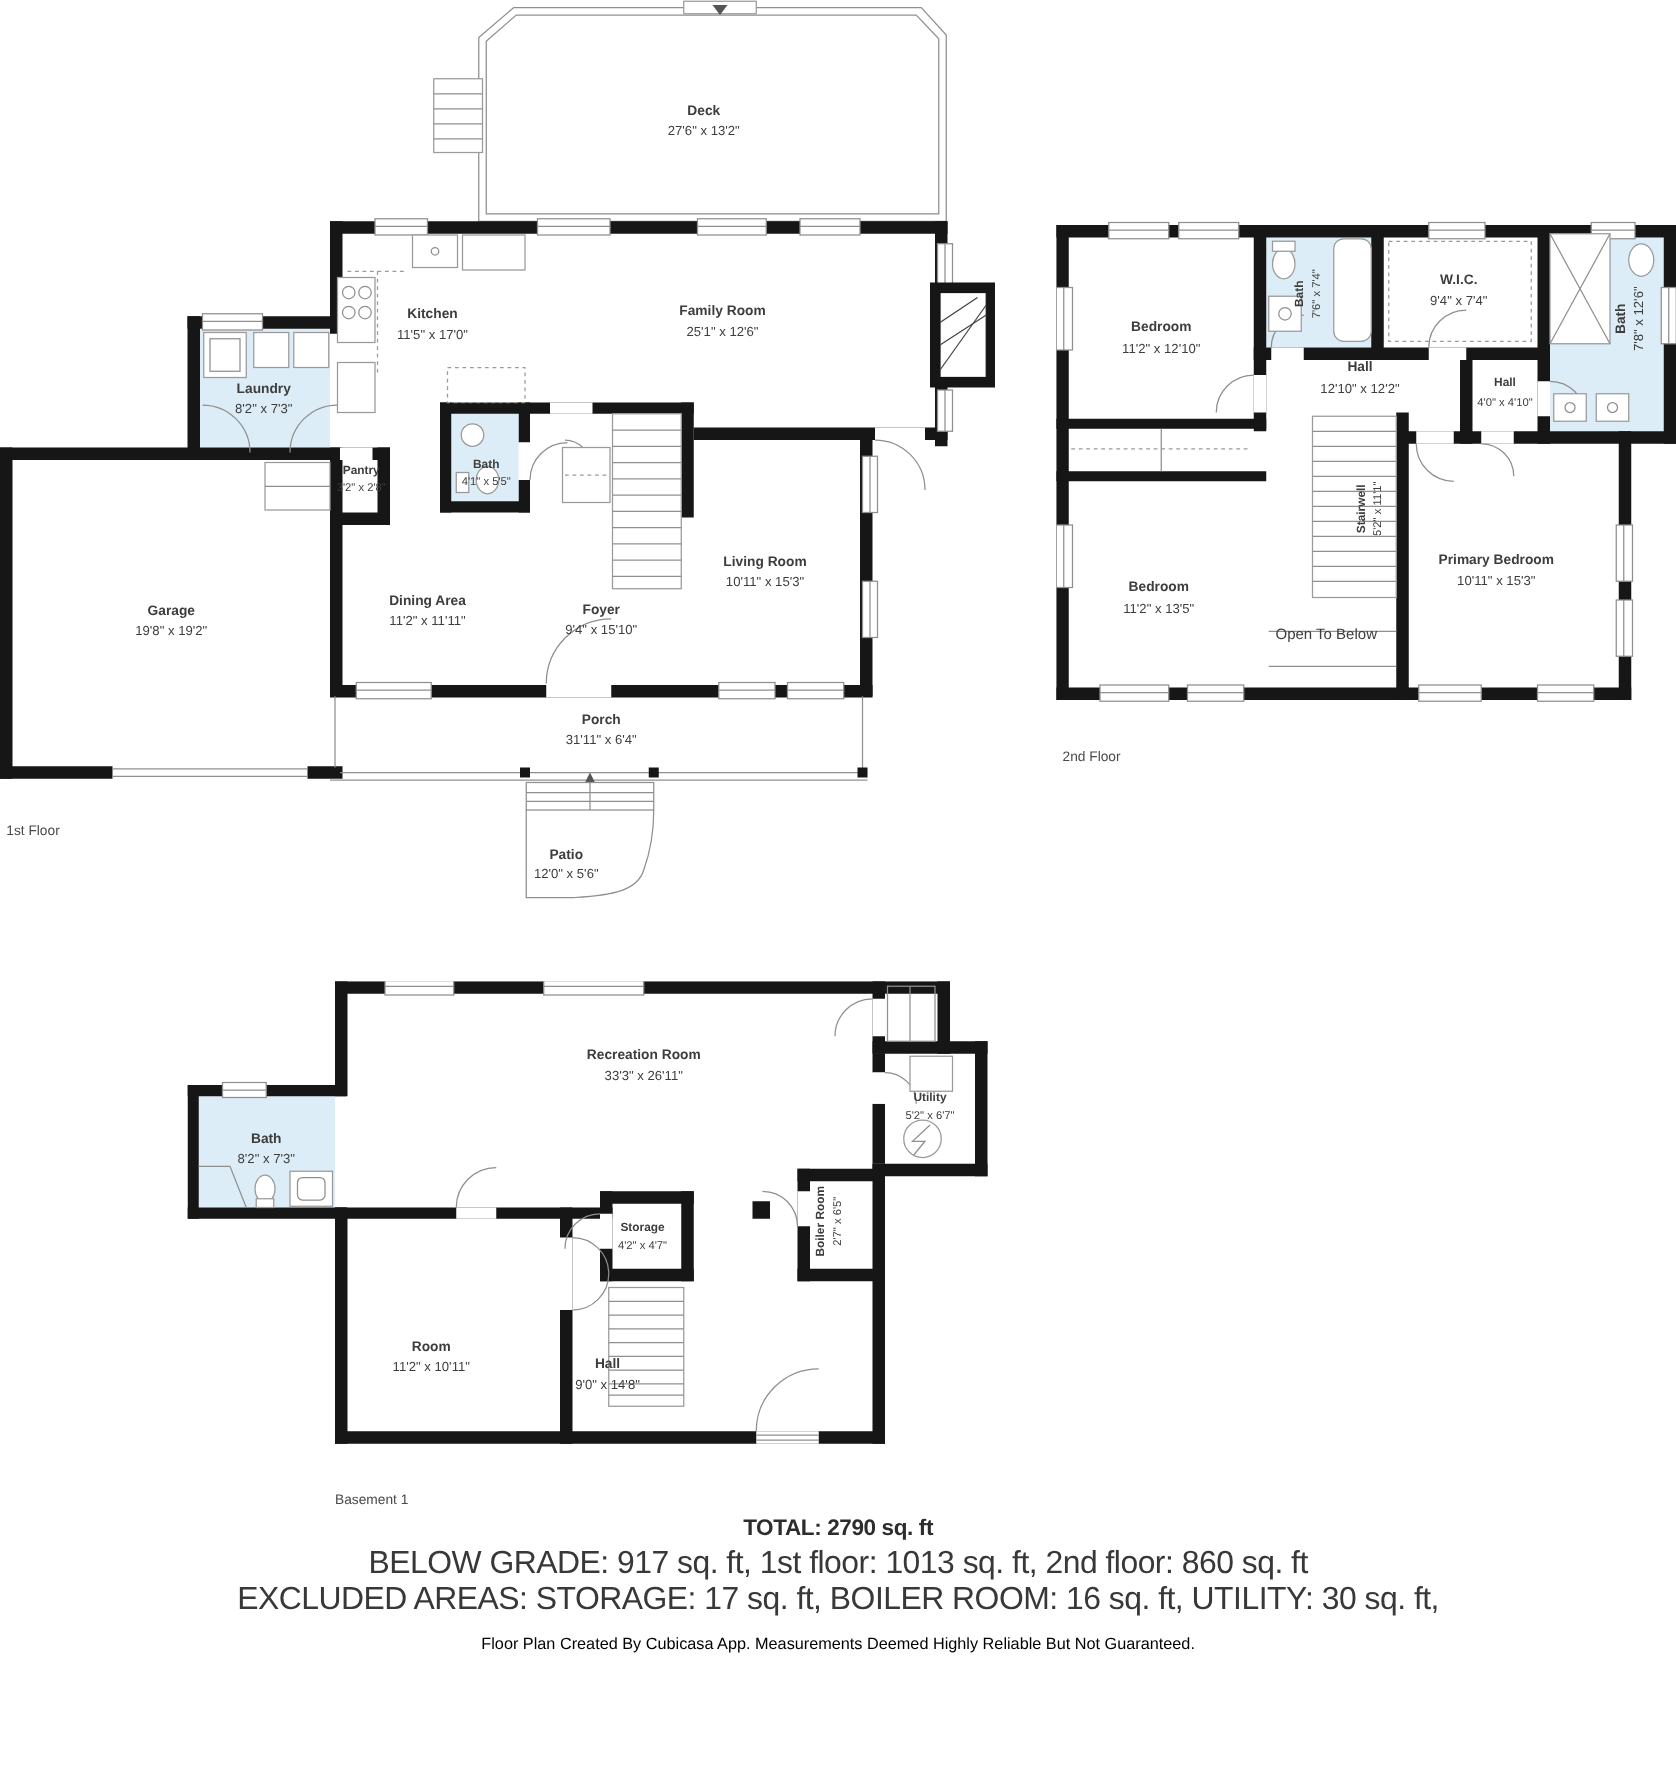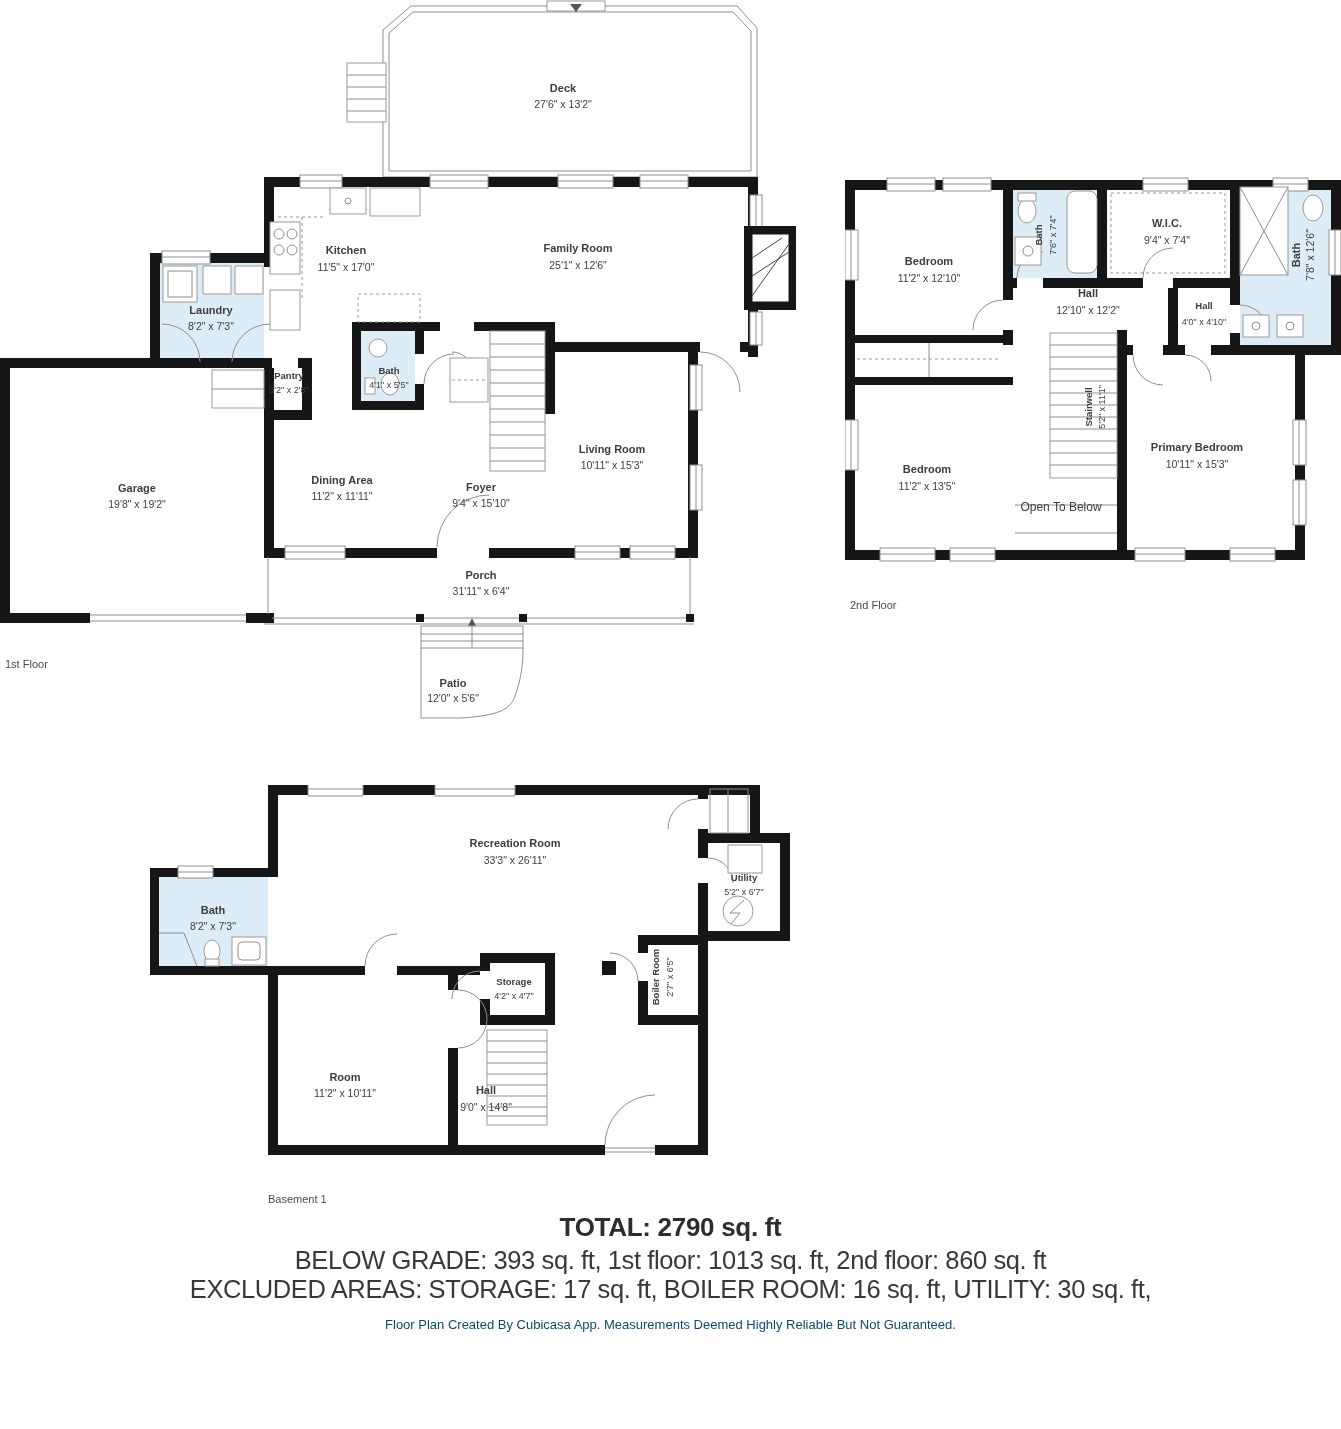--- a/index.html
+++ b/index.html
@@ -14,23 +14,23 @@
   .thin2{stroke:#9a9a9a;stroke-width:1;fill:#ffffff;}
   .dash{stroke:#9a9a9a;stroke-width:1;fill:none;stroke-dasharray:3 3;}
   .win{fill:#ffffff;stroke:#8f8f8f;stroke-width:1;}
   .gap{fill:#ffffff;}
   .post{fill:#161616;}
   .rl{font:600 11px "Liberation Sans",sans-serif;fill:#3d3d3d;text-anchor:middle;}
   .rd{font:10.5px "Liberation Sans",sans-serif;fill:#3d3d3d;text-anchor:middle;}
   .rl.s{font-size:9.5px;} .rd.s{font-size:9px;}
   .floorlab{font:11px "Liberation Sans",sans-serif;fill:#4a4a4a;text-anchor:start;}
   .summary{position:absolute;left:0;top:1212px;width:1341px;text-align:center;color:#383838;}
-  .summary .total{font-size:26px;font-weight:bold;letter-spacing:-0.3px;margin:0 0 3px 0;color:#2d2d2d;}
+  .summary .total{font-size:18px;font-weight:bold;letter-spacing:-0.3px;margin:0 0 3px 0;color:#2d2d2d;}
   .summary .line{font-size:25.5px;letter-spacing:-0.4px;line-height:28.6px;margin:0;}
-  .summary .footer{font-size:13px;margin-top:14px;color:#0c4a6e;}
+  .summary .footer{font-size:13px;margin-top:14px;color:#000000;}
 </style>
 </head>
 <body>
 
 <svg class="plan" style="left:0;top:0" width="800" height="730" viewBox="0 0 800 730">
 
   <g>
     <polygon class="thin" points="383,30 411,6 737,6 757,28 757,177 383,177"></polygon>
     <polygon class="thin" points="389,33 413,12 733,12 751,31 751,171 389,171"></polygon>
     <rect class="thin2" x="547" y="1" width="58" height="10"></rect>
@@ -448,16 +448,16 @@
   <text class="rd s" transform="rotate(-90 523 192)" x="523" y="192">2'7" x 6'5"</text>
   <text class="rl" x="195" y="296">Room</text>
   <text class="rd" x="195" y="312">11'2" x 10'11"</text>
   <text class="rl" x="336" y="309">Hall</text>
   <text class="rd" x="336" y="326">9'0" x 14'8"</text>
   <text class="floorlab" x="118" y="418">Basement 1</text>
 </svg>
 
 <div class="summary">
   <p class="total">TOTAL: 2790 sq. ft</p>
-  <p class="line">BELOW GRADE: 393 sq. ft, 1st floor: 1013 sq. ft, 2nd floor: 860 sq. ft</p>
+  <p class="line">BELOW GRADE: 917 sq. ft, 1st floor: 1013 sq. ft, 2nd floor: 860 sq. ft</p>
   <p class="line">EXCLUDED AREAS: STORAGE: 17 sq. ft, BOILER ROOM: 16 sq. ft, UTILITY: 30 sq. ft,</p>
   <p class="footer">Floor Plan Created By Cubicasa App. Measurements Deemed Highly Reliable But Not Guaranteed.</p>
 </div>
 
 </body></html>

